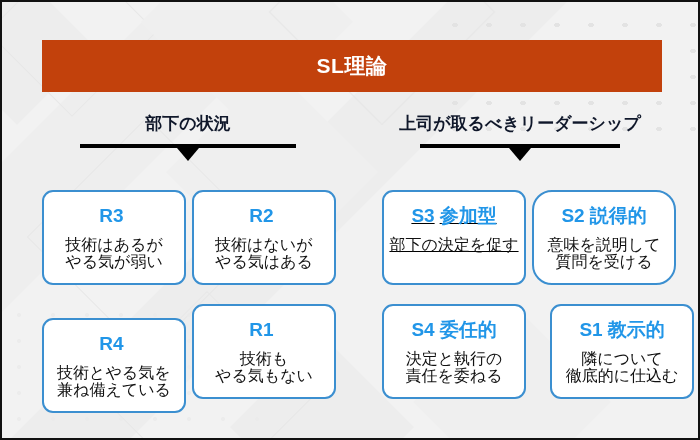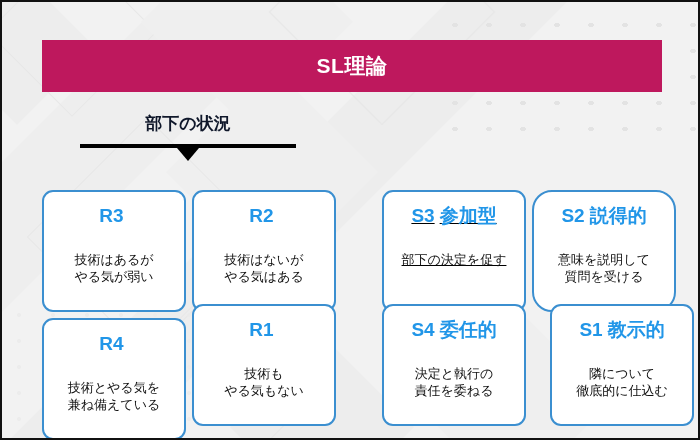--- a/index.html
+++ b/index.html
@@ -50,21 +50,21 @@
     position:absolute;
     background:#eeeeee;
     transform:skewX(-45deg);
   }
 
   
   .title-bar {
     position:absolute;
     left:40px; top:38px;
     width:620px; height:52px;
-    background:#be185d;
+    background:#c2410c;
     display:flex; align-items:center; justify-content:center;
   }
   .title-bar .title-text {
     color:#ffffff;
     font-size:21px;
     font-weight:bold;
     letter-spacing:.5px;
   }
 
   
@@ -93,41 +93,41 @@
     border-top:13px solid #000000;
   }
 
   #head-left  { left:78px;  top:110px; width:216px; }
   #head-right { left:372px; top:110px; width:292px; }
   #head-right .ch-rule { width:200px; margin-left:auto; margin-right:auto; }
 
   
   .card {
     position:absolute;
-    width:144px; height:122px;
+    width:144px; height:95px;
     background:#ffffff;
     border:2.5px solid #3b8fd0;
     border-radius:11px;
     display:flex;
     flex-direction:column;
     align-items:center;
     justify-content:flex-start;
     padding-top:13px;
   }
   .card .card-title {
     font-size:19px;
     font-weight:bold;
     color:#2196e8;
     line-height:22px;
     white-space:nowrap;
   }
   .card .card-title .ct-suffix { margin-left:5px; }
   .card .card-body {
-    margin-top:24px;
-    font-size:13px;
+    margin-top:9px;
+    font-size:16px;
     color:#111111;
     line-height:17px;
     text-align:center;
     white-space:pre-line;
   }
   .card.left-body .card-body { text-align:left; }
 
   
   #card-r3 { left:40px;  top:188px; }
   #card-r2 { left:190px; top:188px; }
@@ -163,20 +163,26 @@
     <span class="title-text">SL理論</span>
   </div>
 
   <div class="col-head" id="head-left">
     <span class="ch-text">部下の状況</span>
     <div class="ch-rule">
       <span class="ch-arrow"></span>
     </div>
   </div>
 
+  <div class="col-head" id="head-right">
+    <span class="ch-text">上司が取るべきリーダーシップ</span>
+    <div class="ch-rule">
+      <span class="ch-arrow"></span>
+    </div>
+  </div>
 
   <div class="card left-body" id="card-r3">
     <div class="card-title">
       <span>R3</span><span class="ct-suffix"></span>
     </div>
     <div class="card-body">技術はあるが
 やる気が弱い</div>
   </div>
 
   <div class="card left-body" id="card-r2">

